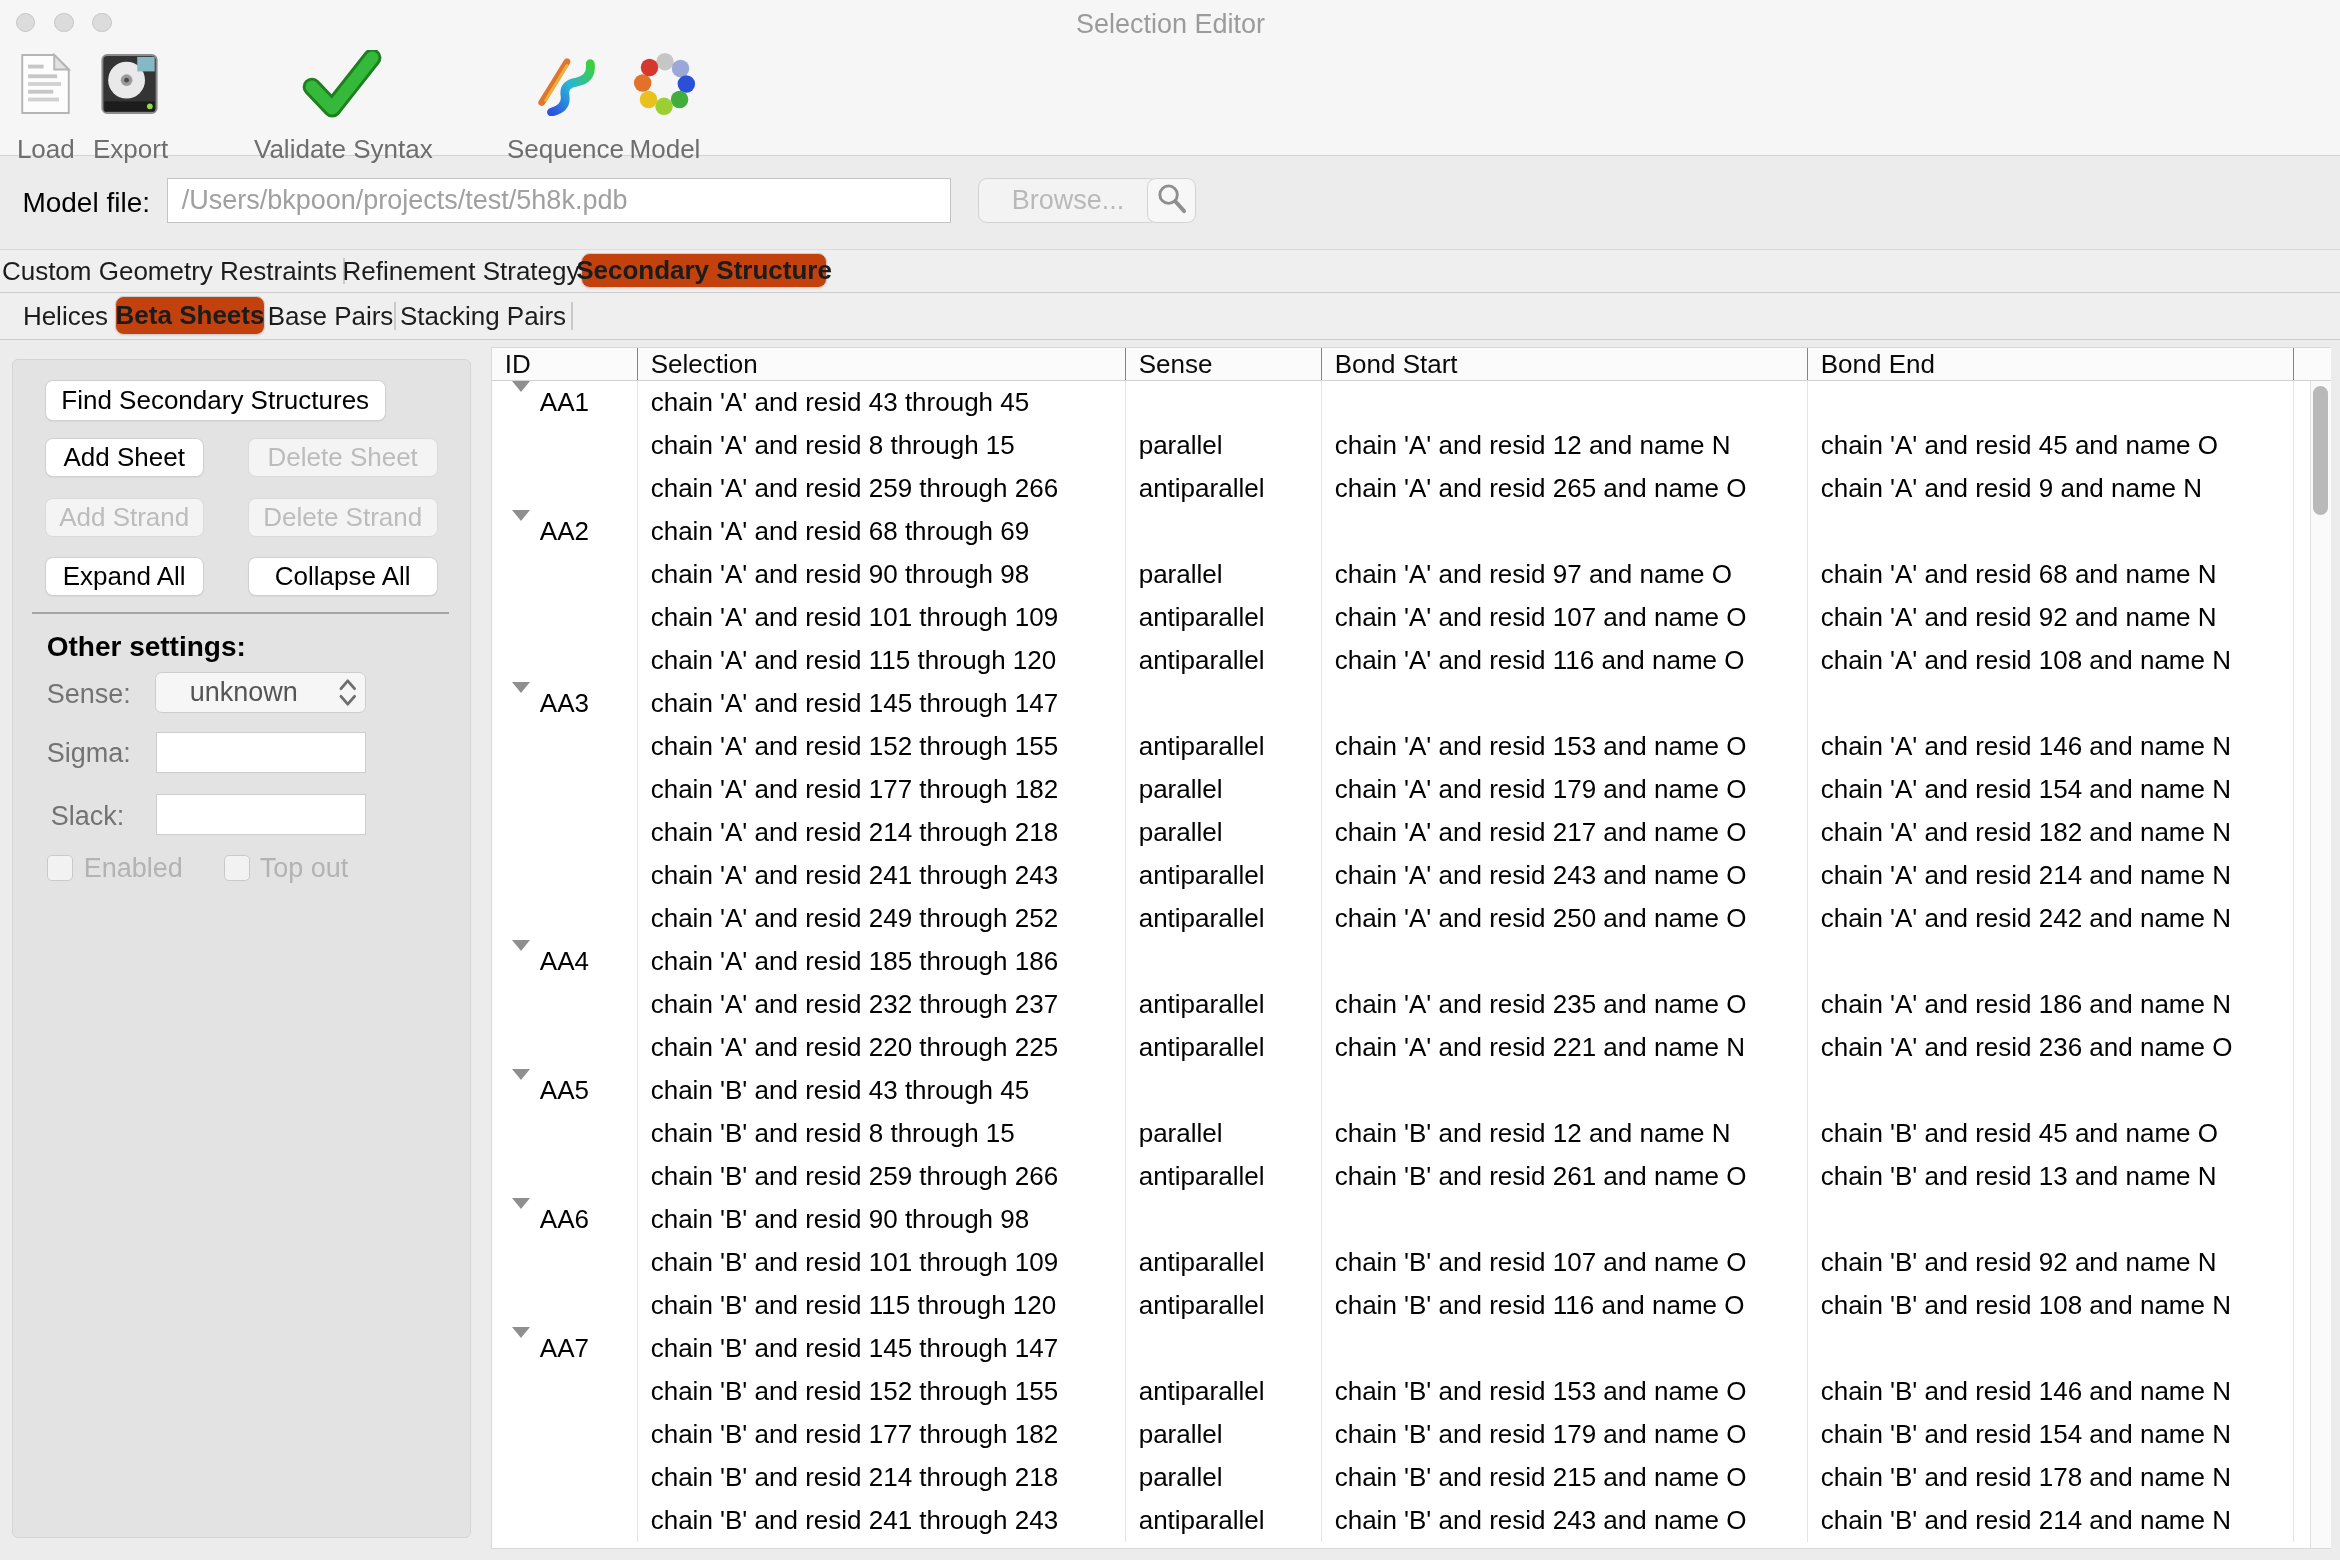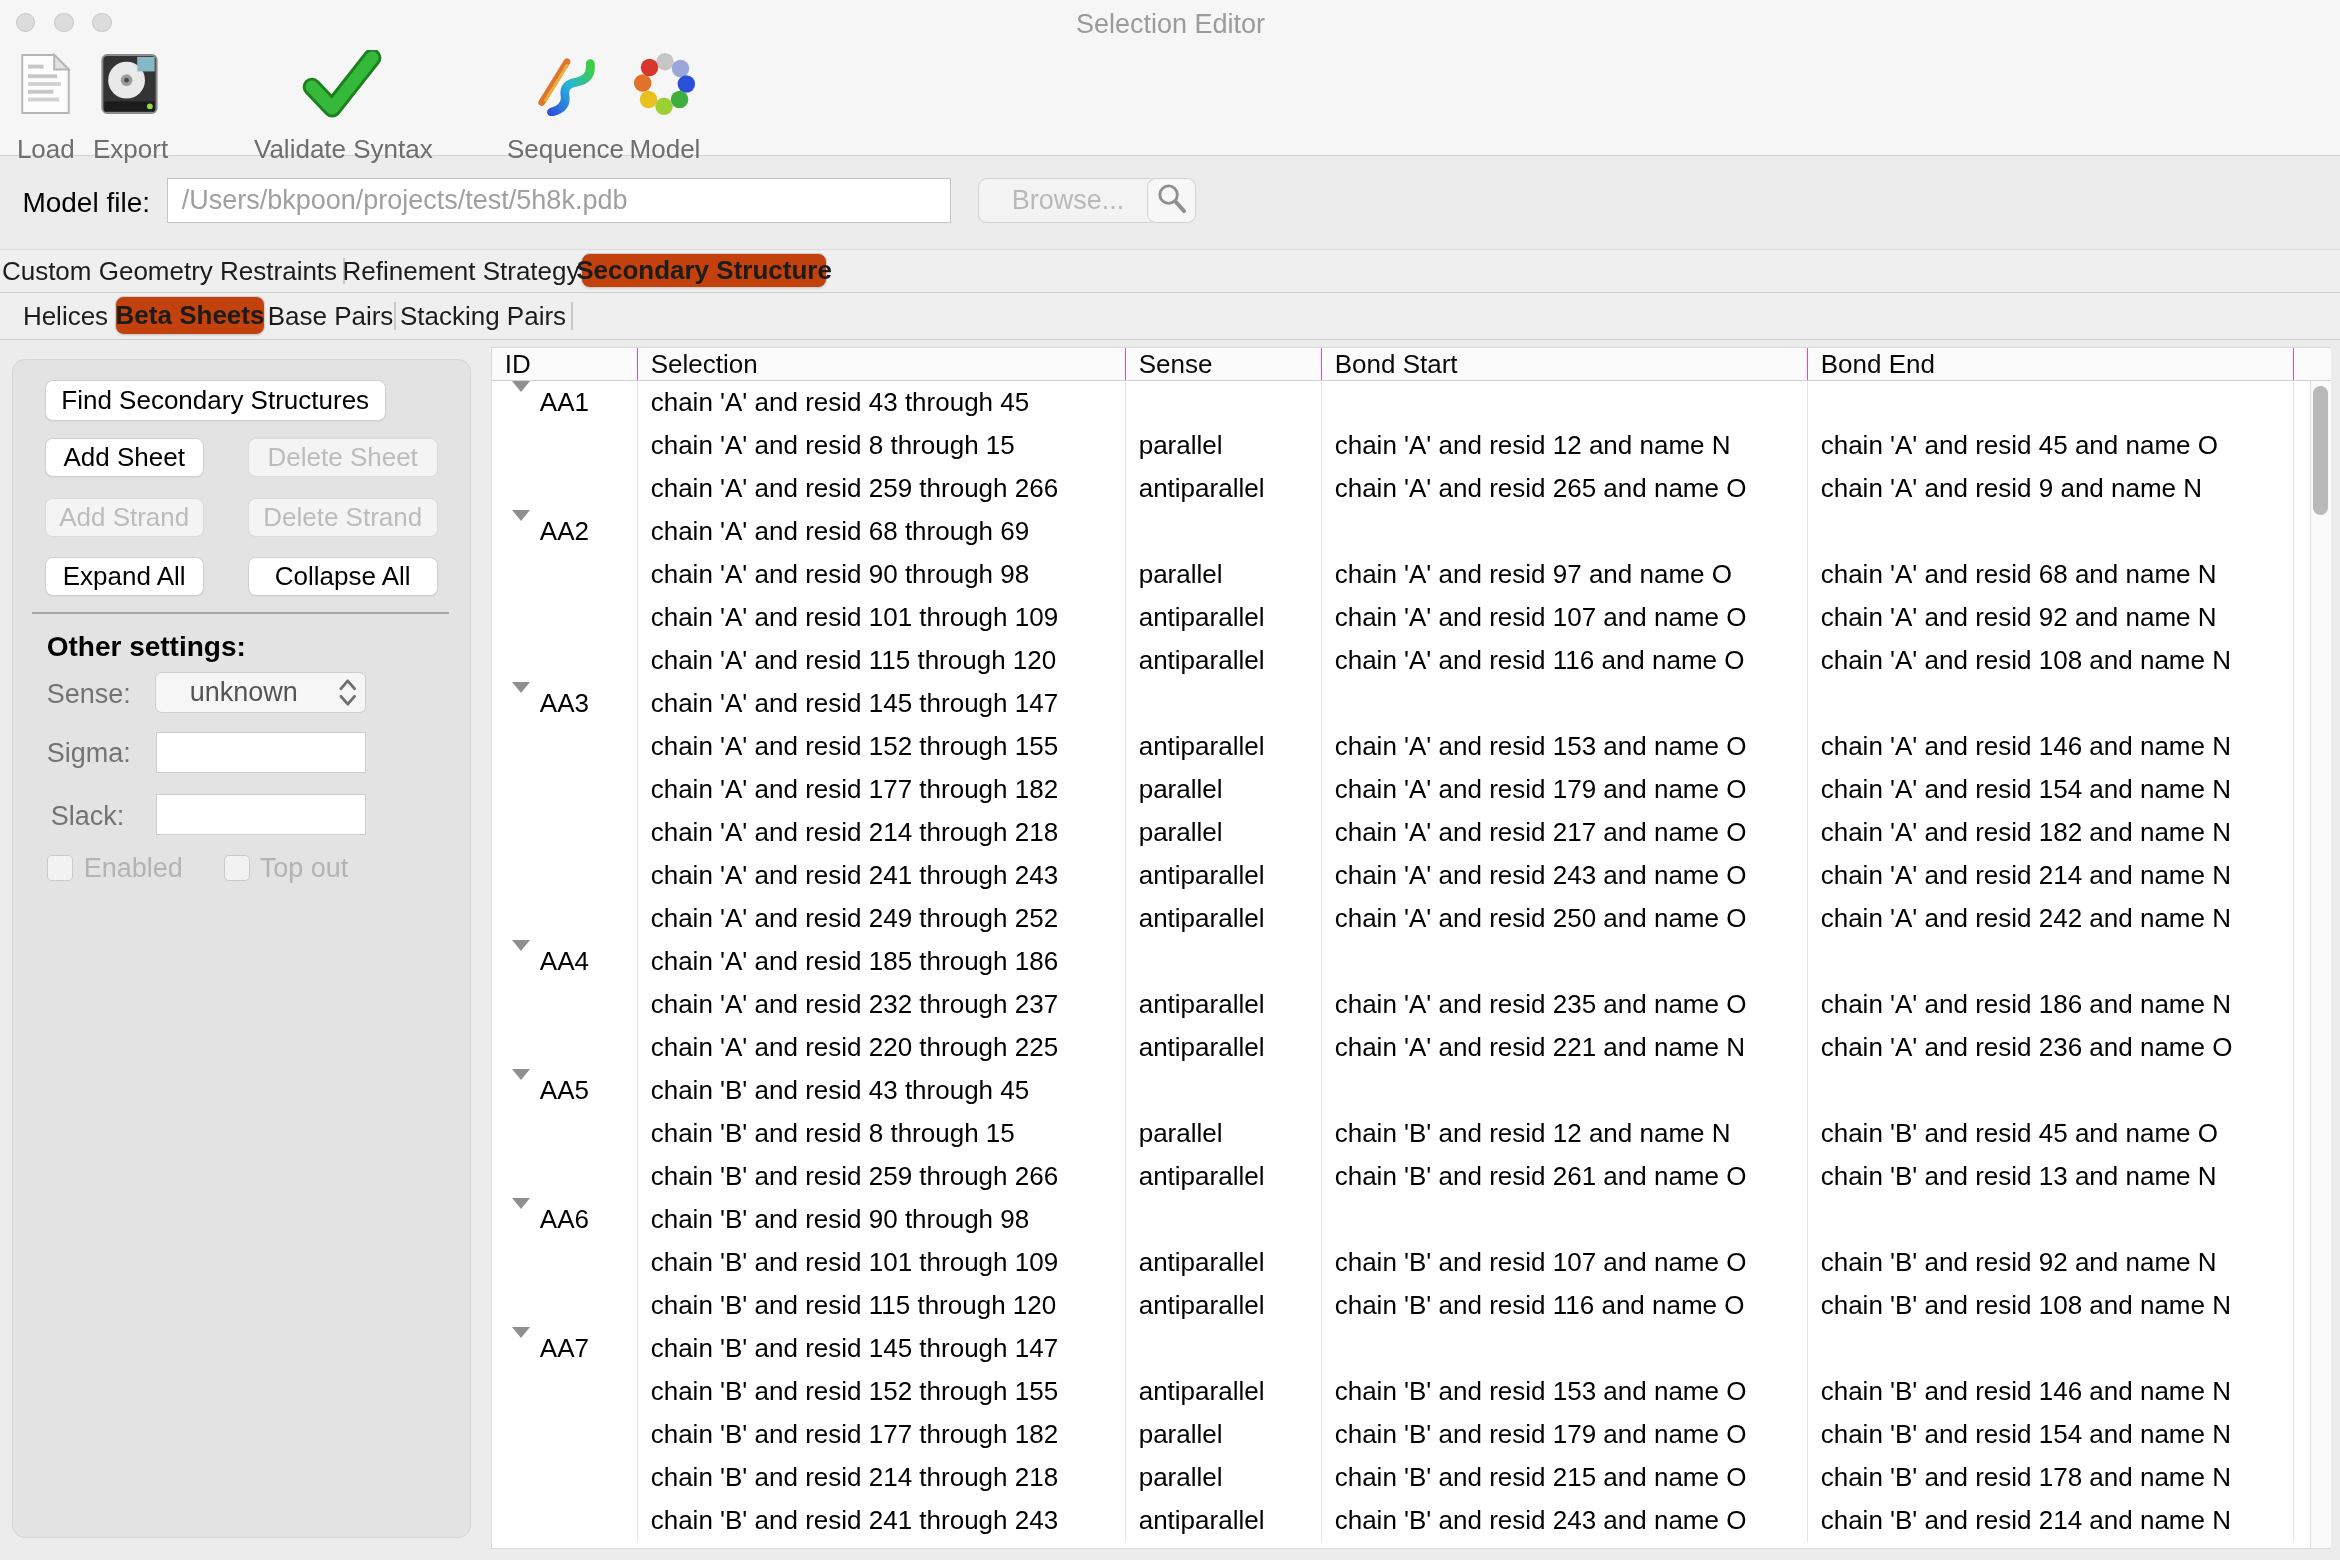--- a/index.html
+++ b/index.html
@@ -37,21 +37,21 @@
   .tabbar1 { top:249px; height:44px; border-top:1px solid #dadada; }
   .tabbar2 { top:293px; height:47px; }
   .tab { position:absolute; top:0; height:100%; display:flex; align-items:center; justify-content:center;
          font-size:26px; color:#1c1c1c; white-space:nowrap; }
   .tab.active { background:#c2410c; border:1px solid #cfcfcf; border-radius:8.8px; top:2.9px; height:calc(100% - 6.8px);
                 font-weight:bold; box-shadow:0 1px 2px rgba(0,0,0,0.08); }
   .tabdiv { position:absolute; top:20%; height:60%; width:2px; background:#c9c9c9; }
 
   
   .sidebar { position:absolute; left:11.7px; top:359px; width:459px; height:1179px; background:#e3e3e3;
-             border:1px solid #d5d5d5; border-radius:13px; }
+             border:1px solid #d5d5d5; border-radius:6px; }
   .sbtn { position:absolute; background:#fff; border:1px solid #cfcfcf; border-radius:7.8px;
           font-size:26px; color:#000; display:flex; align-items:center; justify-content:center;
           white-space:nowrap; box-shadow:0 1px 1px rgba(0,0,0,0.05); }
   .sbtn.disabled { background:#f4f4f4; color:#bcbcbc; border-color:#dadada; box-shadow:none; }
   .sb-find     { left:32px;  top:19.5px;  width:341px; height:41px; }
   .sb-addsheet { left:32px;  top:78px;  width:159px; height:39px; }
   .sb-delsheet { left:235px; top:78px;  width:190px; height:39px; }
   .sb-addstr   { left:32px;  top:138px; width:159px; height:39px; }
   .sb-delstr   { left:235px; top:138px; width:190px; height:39px; }
   .sb-expand   { left:32px;  top:197px; width:159px; height:39px; }

